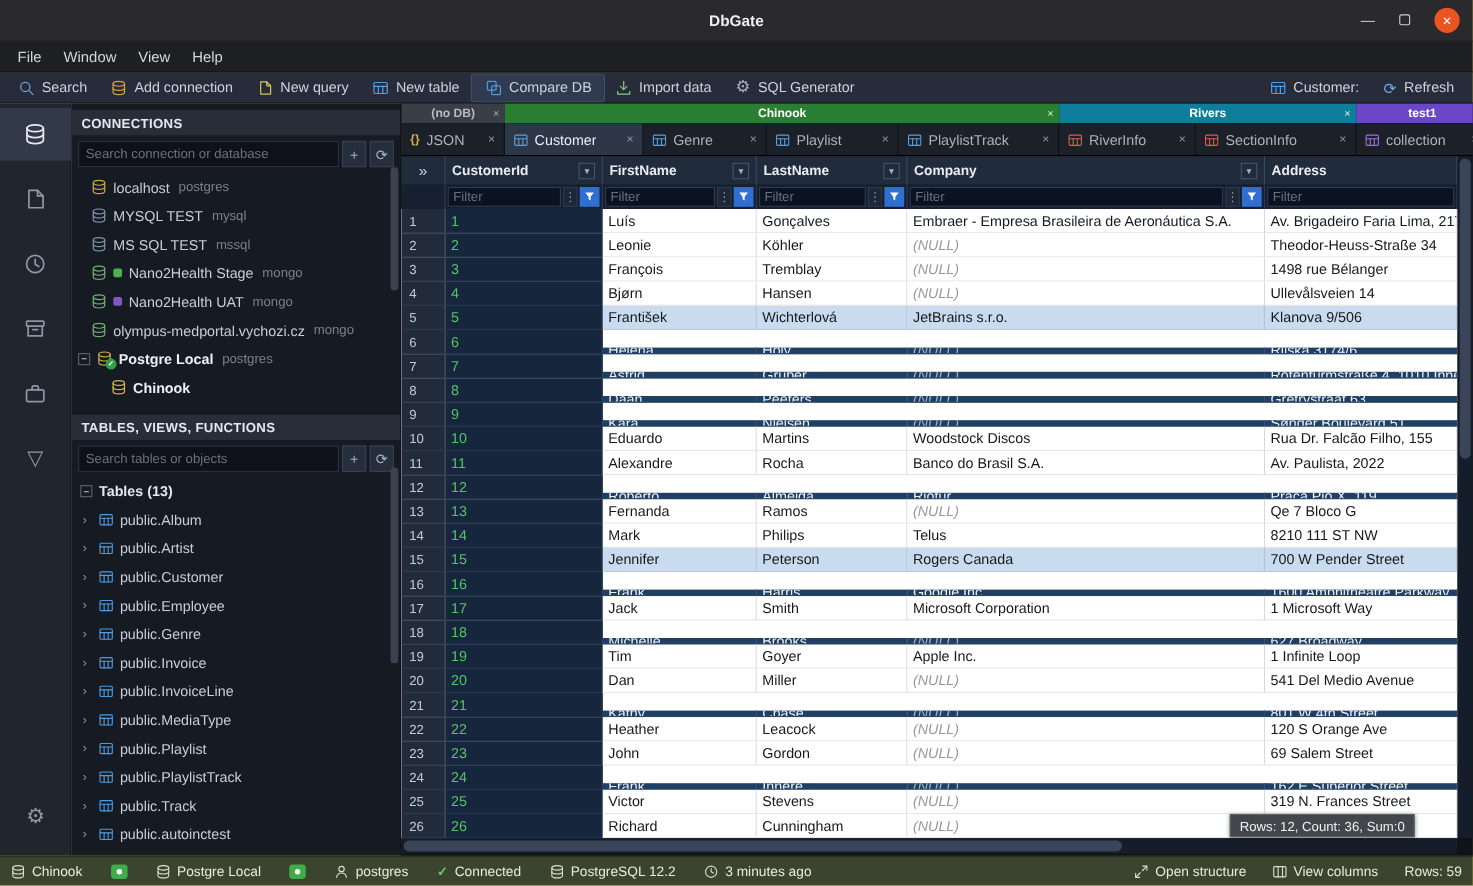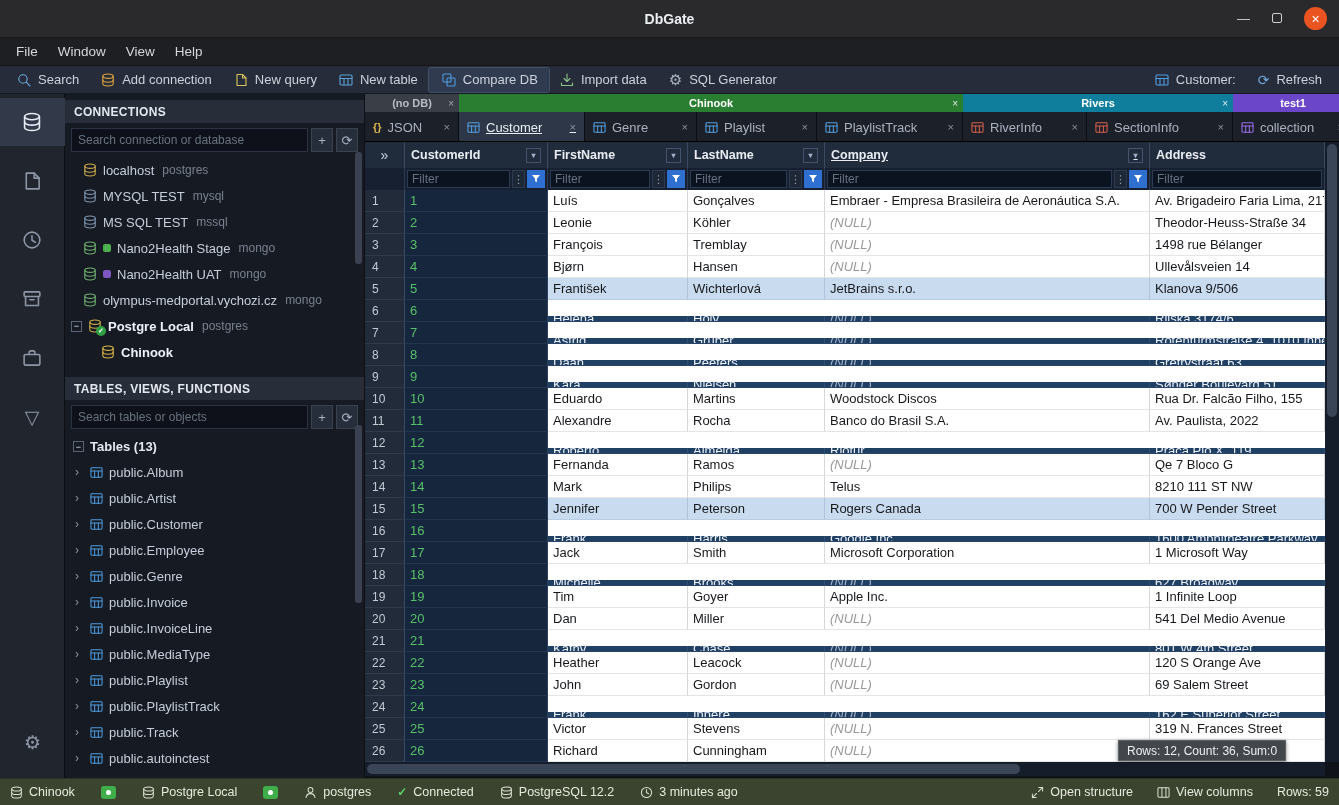--- a/index.html
+++ b/index.html
@@ -557,21 +557,21 @@
         <div class="tabgroup" style="width: 120px; background: rgb(107, 70, 200); color: rgb(255, 255, 255);">
           <span class="tg-label">test1</span>
         </div>
       </div>
     <div class="tabs" id="tabs">
         <div class="tab" style="width: 94px;">
           <span class="json-glyph" style="color: rgb(216, 178, 76);">{}</span>
           <span class="tab-label">JSON</span>
           <span class="tab-close">×</span>
         </div>
-        <div class="tab active" style="width: 126px; text-decoration: underline;">
+        <div class="tab active" style="width: 126px;">
           <span class="icon" style="color: rgb(84, 159, 224);">
             <svg width="13" height="13" viewBox="0 0 14 14" fill="none" stroke="currentColor" stroke-width="1.1" stroke-linecap="round" stroke-linejoin="round">
               <rect x="1" y="2" width="12" height="10" rx="1"></rect>
               <line x1="1" y1="5.5" x2="13" y2="5.5"></line>
               <line x1="5" y1="5.5" x2="5" y2="12"></line>
               <line x1="9" y1="5.5" x2="9" y2="12"></line>
             </svg>
           </span>
           <span class="tab-label">Customer</span>
           <span class="tab-close">×</span>
@@ -657,21 +657,21 @@
             <span class="gh-menu">▾</span>
           </div>
           <div class="gh-cell" style="width: 140px;">
             <span>FirstName</span>
             <span class="gh-menu">▾</span>
           </div>
           <div class="gh-cell" style="width: 137px;">
             <span>LastName</span>
             <span class="gh-menu">▾</span>
           </div>
-          <div class="gh-cell" style="width: 325px; text-decoration: underline;">
+          <div class="gh-cell" style="width: 325px;">
             <span>Company</span>
             <span class="gh-menu">▾</span>
           </div>
           <div class="gh-cell" style="width: 175px;">
             <span>Address</span>
           </div>
         </div>
       <div class="gfilter" id="gfilter">
           <div class="gf-rn"></div>
           <div class="gf-cell" style="width: 143px;">

